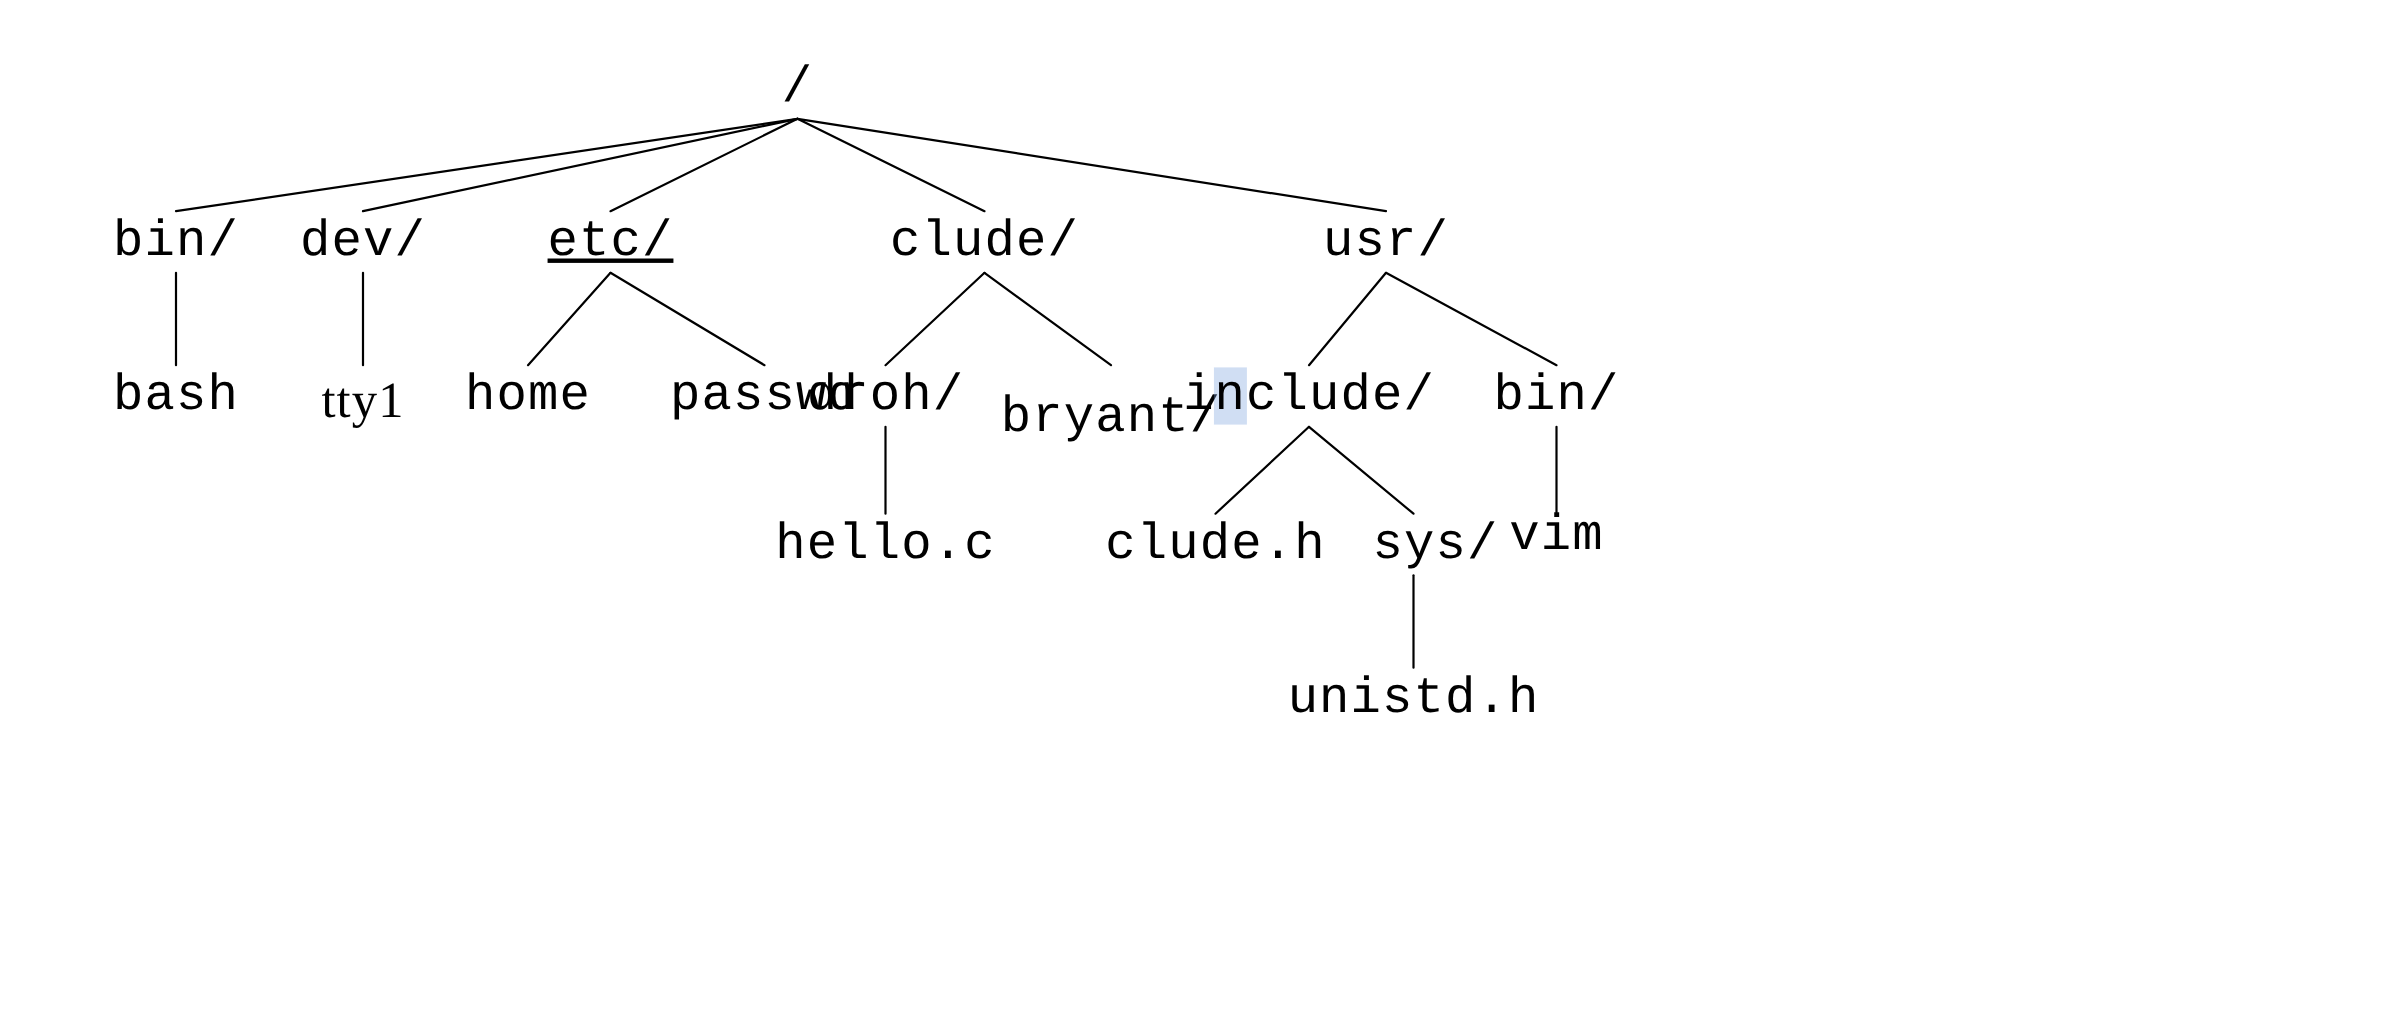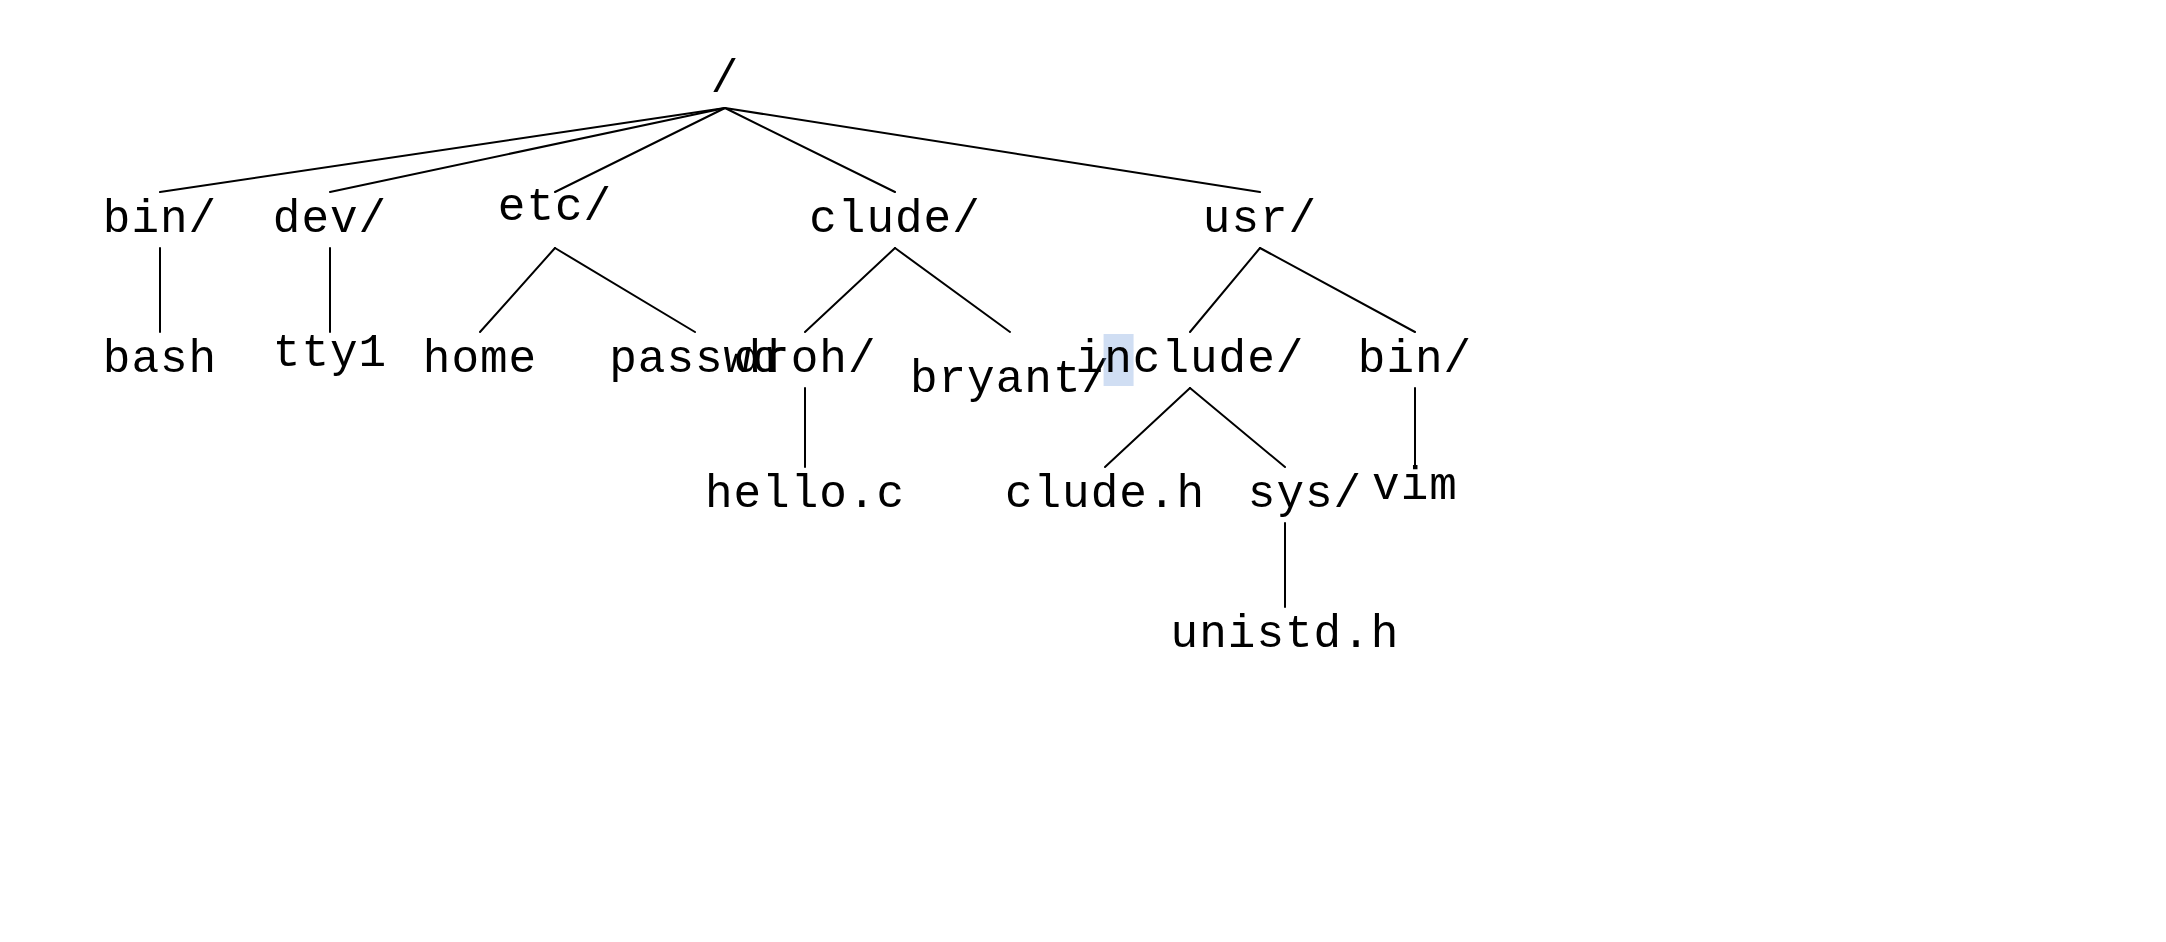--- a/index.html
+++ b/index.html
@@ -51,25 +51,25 @@
     <line x1="805" y1="388" x2="805" y2="467" stroke="#000000" stroke-width="2" stroke-linecap="round"></line>
     <line x1="1190" y1="388" x2="1105" y2="467" stroke="#000000" stroke-width="2" stroke-linecap="round"></line>
     <line x1="1190" y1="388" x2="1285" y2="467" stroke="#000000" stroke-width="2" stroke-linecap="round"></line>
     <line x1="1415" y1="388" x2="1415" y2="467" stroke="#000000" stroke-width="2" stroke-linecap="round"></line>
     <line x1="1285" y1="523" x2="1285" y2="607" stroke="#000000" stroke-width="2" stroke-linecap="round"></line>
   </svg>
 
 <div class="node" style="left: 725px; top: 80px;">/</div>
 <div class="node" style="left: 160px; top: 220px;">bin/</div>
 <div class="node" style="left: 330px; top: 220px;">dev/</div>
-<div class="node" style="left: 555px; top: 208px;">etc/</div>
+<div class="node" style="left: 555px; top: 220px; text-decoration: underline;">etc/</div>
 <div class="node" style="left: 895px; top: 220px;">clude/</div>
 <div class="node" style="left: 1260px; top: 220px;">usr/</div>
 <div class="node" style="left: 160px; top: 360px;">bash</div>
-<div class="node" style="left: 330px; top: 354px;">tty1</div>
+<div class="node" style="left: 330px; top: 364px; font-family: Liberation Serif, serif;">tty1</div>
 <div class="node" style="left: 480px; top: 360px;">home</div>
 <div class="node" style="left: 695px; top: 360px;">passwd</div>
 <div class="node" style="left: 805px; top: 360px;">droh/</div>
 <div class="node" style="left: 1010px; top: 380px;">bryant/</div>
 <div class="node" id="node-include" style="left: 1190px; top: 360px;"><span>i</span><span class="highlight-n">n</span><span>clude/</span></div>
 <div class="node" style="left: 1415px; top: 360px;">bin/</div>
 <div class="node" style="left: 805px; top: 495px;">hello.c</div>
 <div class="node" style="left: 1105px; top: 495px;">clude.h</div>
 <div class="node" style="left: 1285px; top: 495px; margin-left: 20px;">sys/</div>
 <div class="node" style="left: 1415px; top: 487px;">vim</div>

